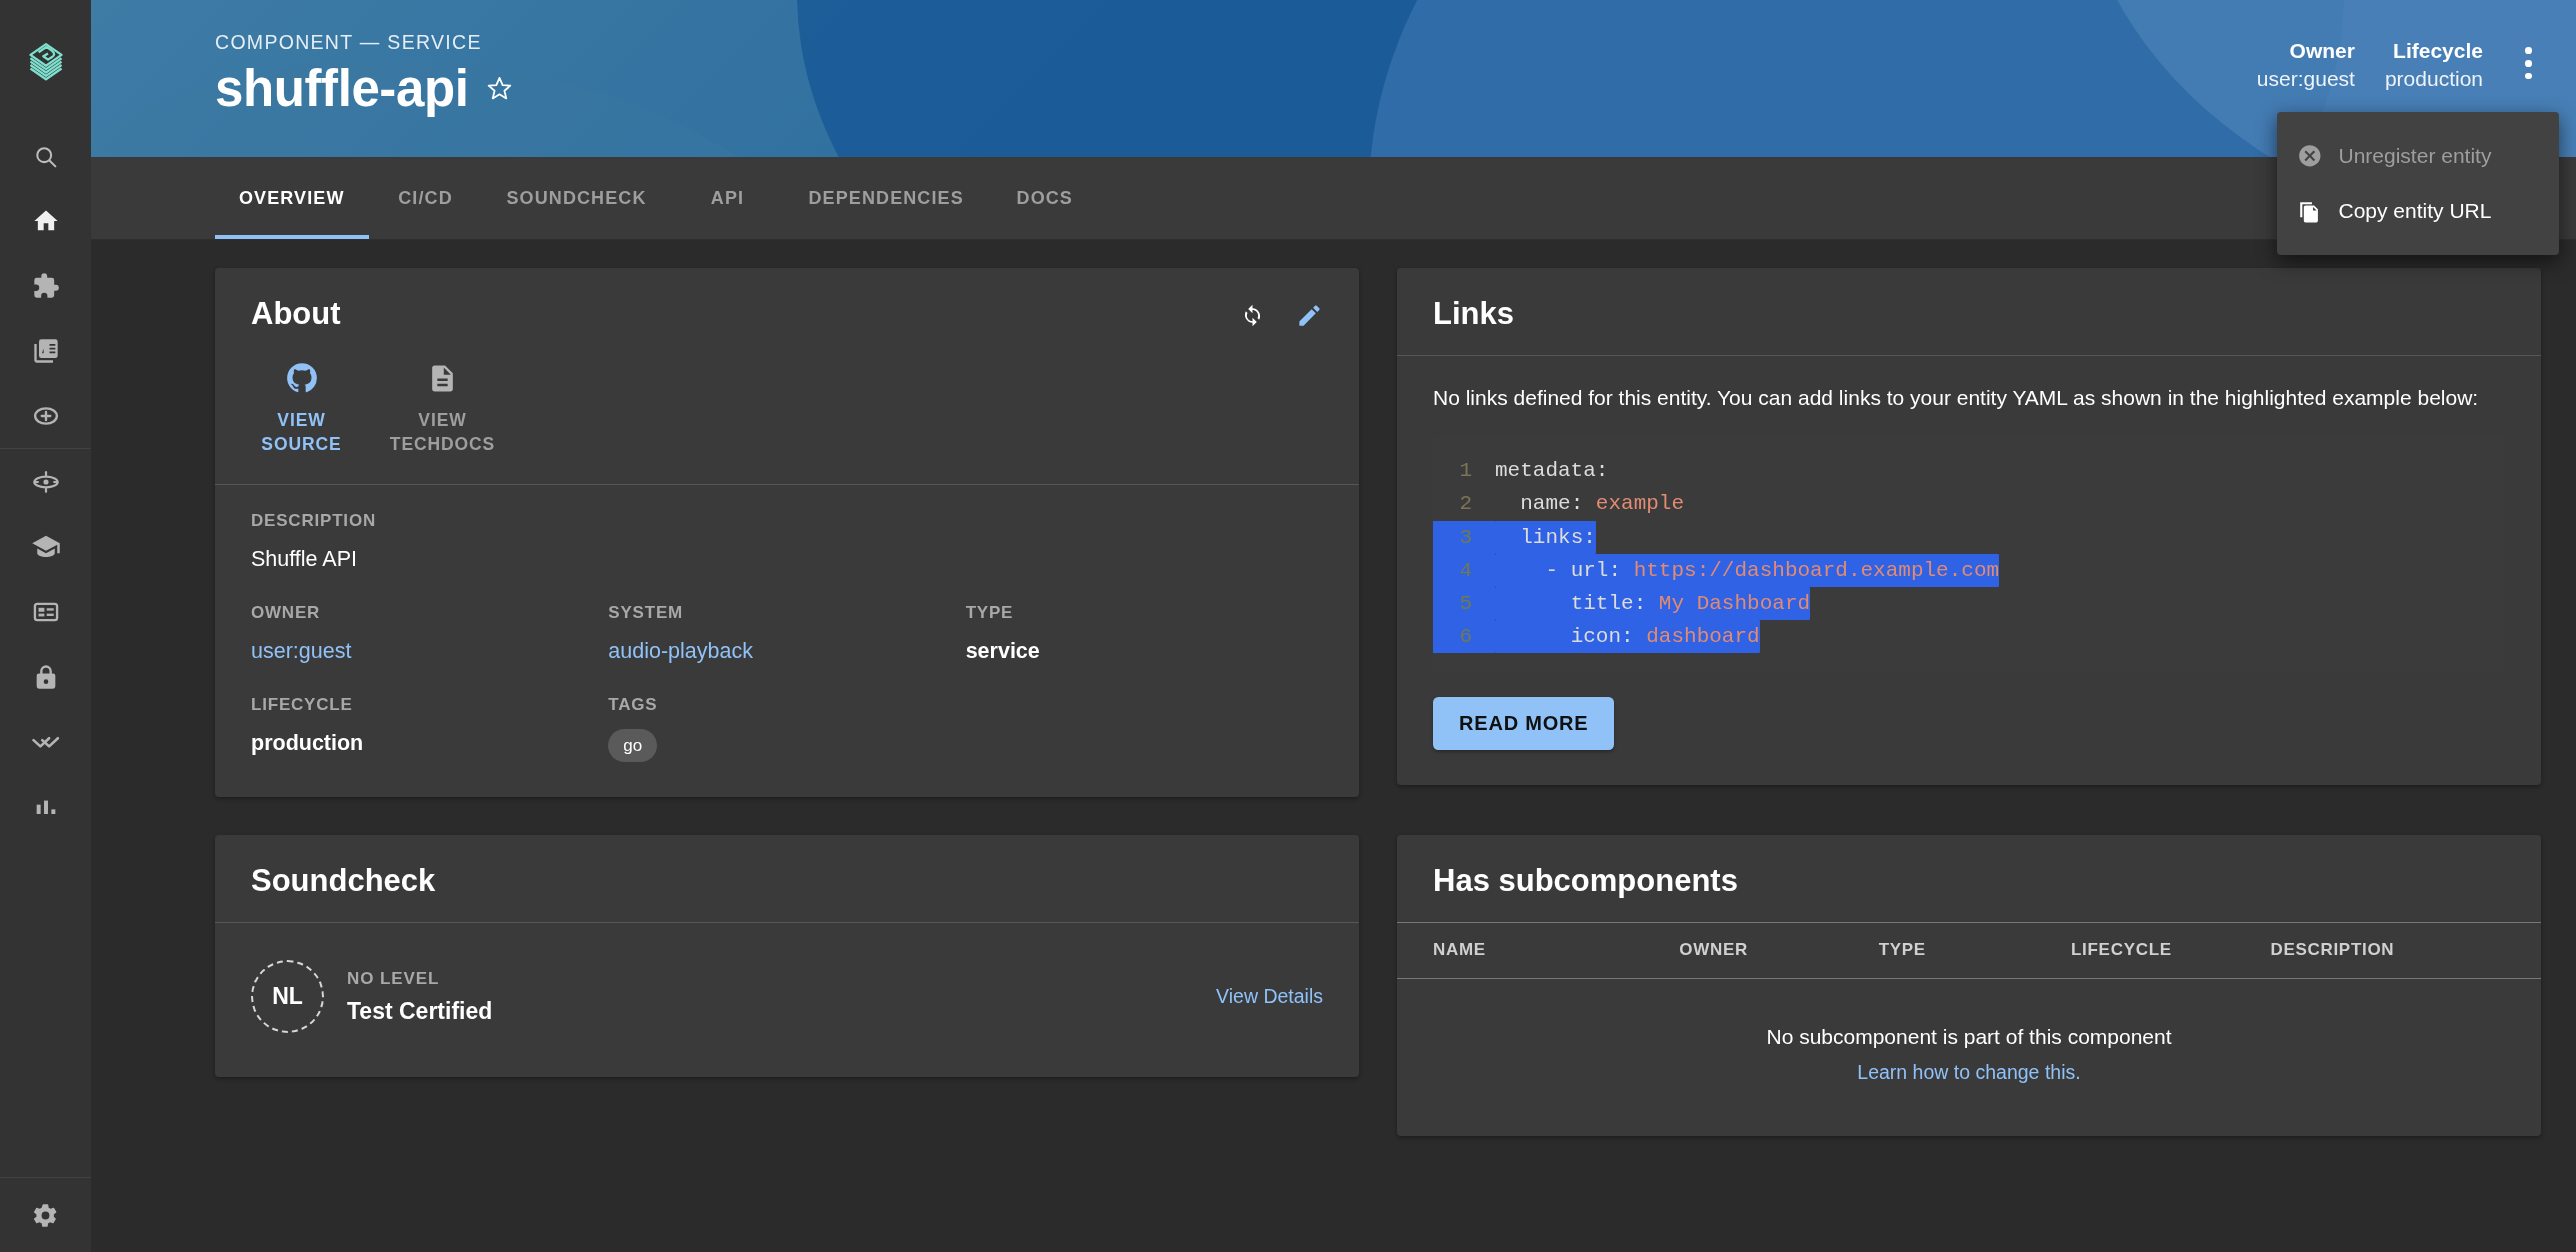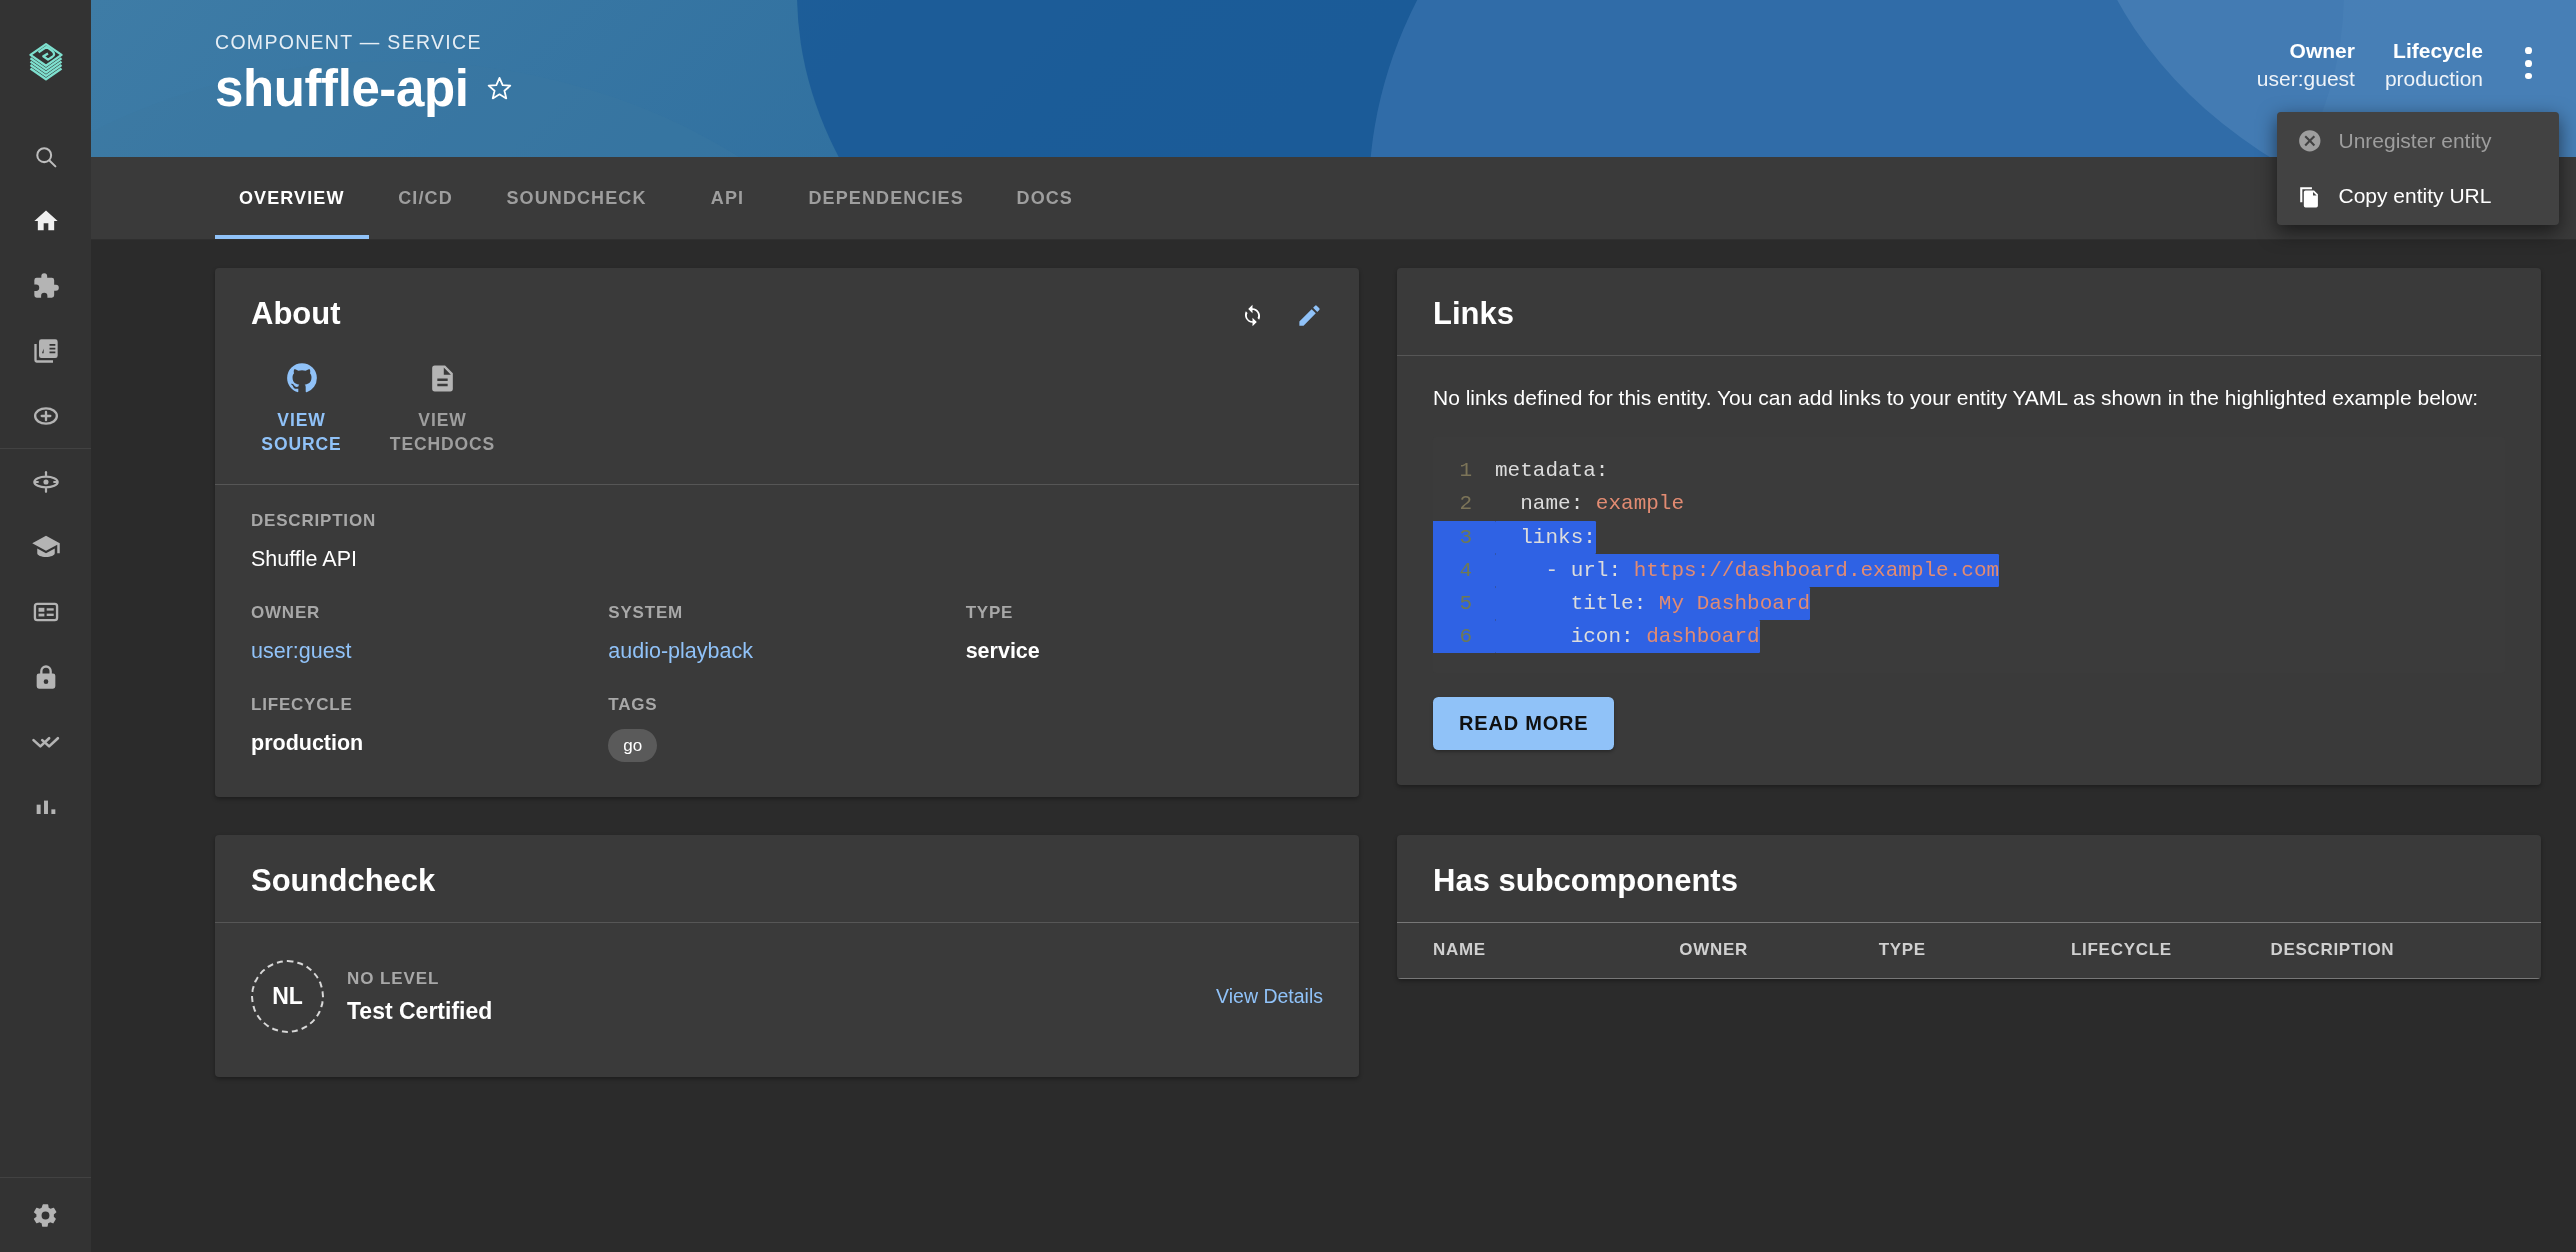--- a/index.html
+++ b/index.html
@@ -126,21 +126,21 @@
   
   .tbl-head { display:grid; grid-template-columns: 1.05fr 0.85fr 0.82fr 0.85fr 1fr;
               padding: 17.5px 36px 17.5px 36px; border-top:0.7px solid #777; border-bottom:0.7px solid #777; }
   .tbl-head div { font-size: 17px; font-weight: 700; letter-spacing: 0.7px; color: #d0d0d0; }
   .tbl-empty { padding: 46px 36px 52px 36px; text-align:center; }
   .tbl-empty .e1 { font-size: 21px; color: #ffffff; }
   .tbl-empty .e2 { font-size: 19.5px; color: #90c2f8; margin-top: 12px; cursor:pointer; }
 
   
   .menu { position: absolute; top: 112px; right: 17.5px; width: 282px; background: #424242;
-          border-radius: 4px; box-shadow: 0 6.7px 19px rgba(0,0,0,.55); padding: 1px 0; z-index: 60; }
+          border-radius: 4px; box-shadow: 0 6.7px 19px rgba(0,0,0,.55); padding: 16px 0; z-index: 60; }
   .menu-item { display:flex; align-items:center; padding: 15px 17.5px 15px 20px; cursor:pointer; }
   .menu-item .mi-icon { width: 42px; flex: 0 0 42px; display:flex; align-items:center; }
   .menu-item .mi-label { font-size: 21px; color: #ffffff; }
   .menu-item.disabled .mi-label { color: #9e9e9e; }
 
   svg { display:block; }
 </style>
 </head>
 <body>
 
@@ -438,20 +438,24 @@
           <div class="card-head">
             <div class="card-title">Has subcomponents</div>
           </div>
           <div class="tbl-head">
             <div>NAME</div>
             <div>OWNER</div>
             <div>TYPE</div>
             <div>LIFECYCLE</div>
             <div>DESCRIPTION</div>
           </div>
+          <div class="tbl-empty">
+            <div class="e1">No subcomponent is part of this component</div>
+            <div class="e2">Learn how to change this.</div>
+          </div>
         </section>
 
       </div>
     </div>
 
     <div class="menu">
       <div class="menu-item disabled">
         <span class="mi-icon">
           <svg width="25.6" height="25.6" viewBox="0 0 24 24" fill="#9e9e9e">
             <path d="M12 2a10 10 0 1 0 0 20 10 10 0 0 0 0-20zm5 13.6L15.6 17 12 13.4 8.4 17 7 15.6 10.6 12 7 8.4 8.4 7 12 10.6 15.6 7 17 8.4 13.4 12z"></path>

